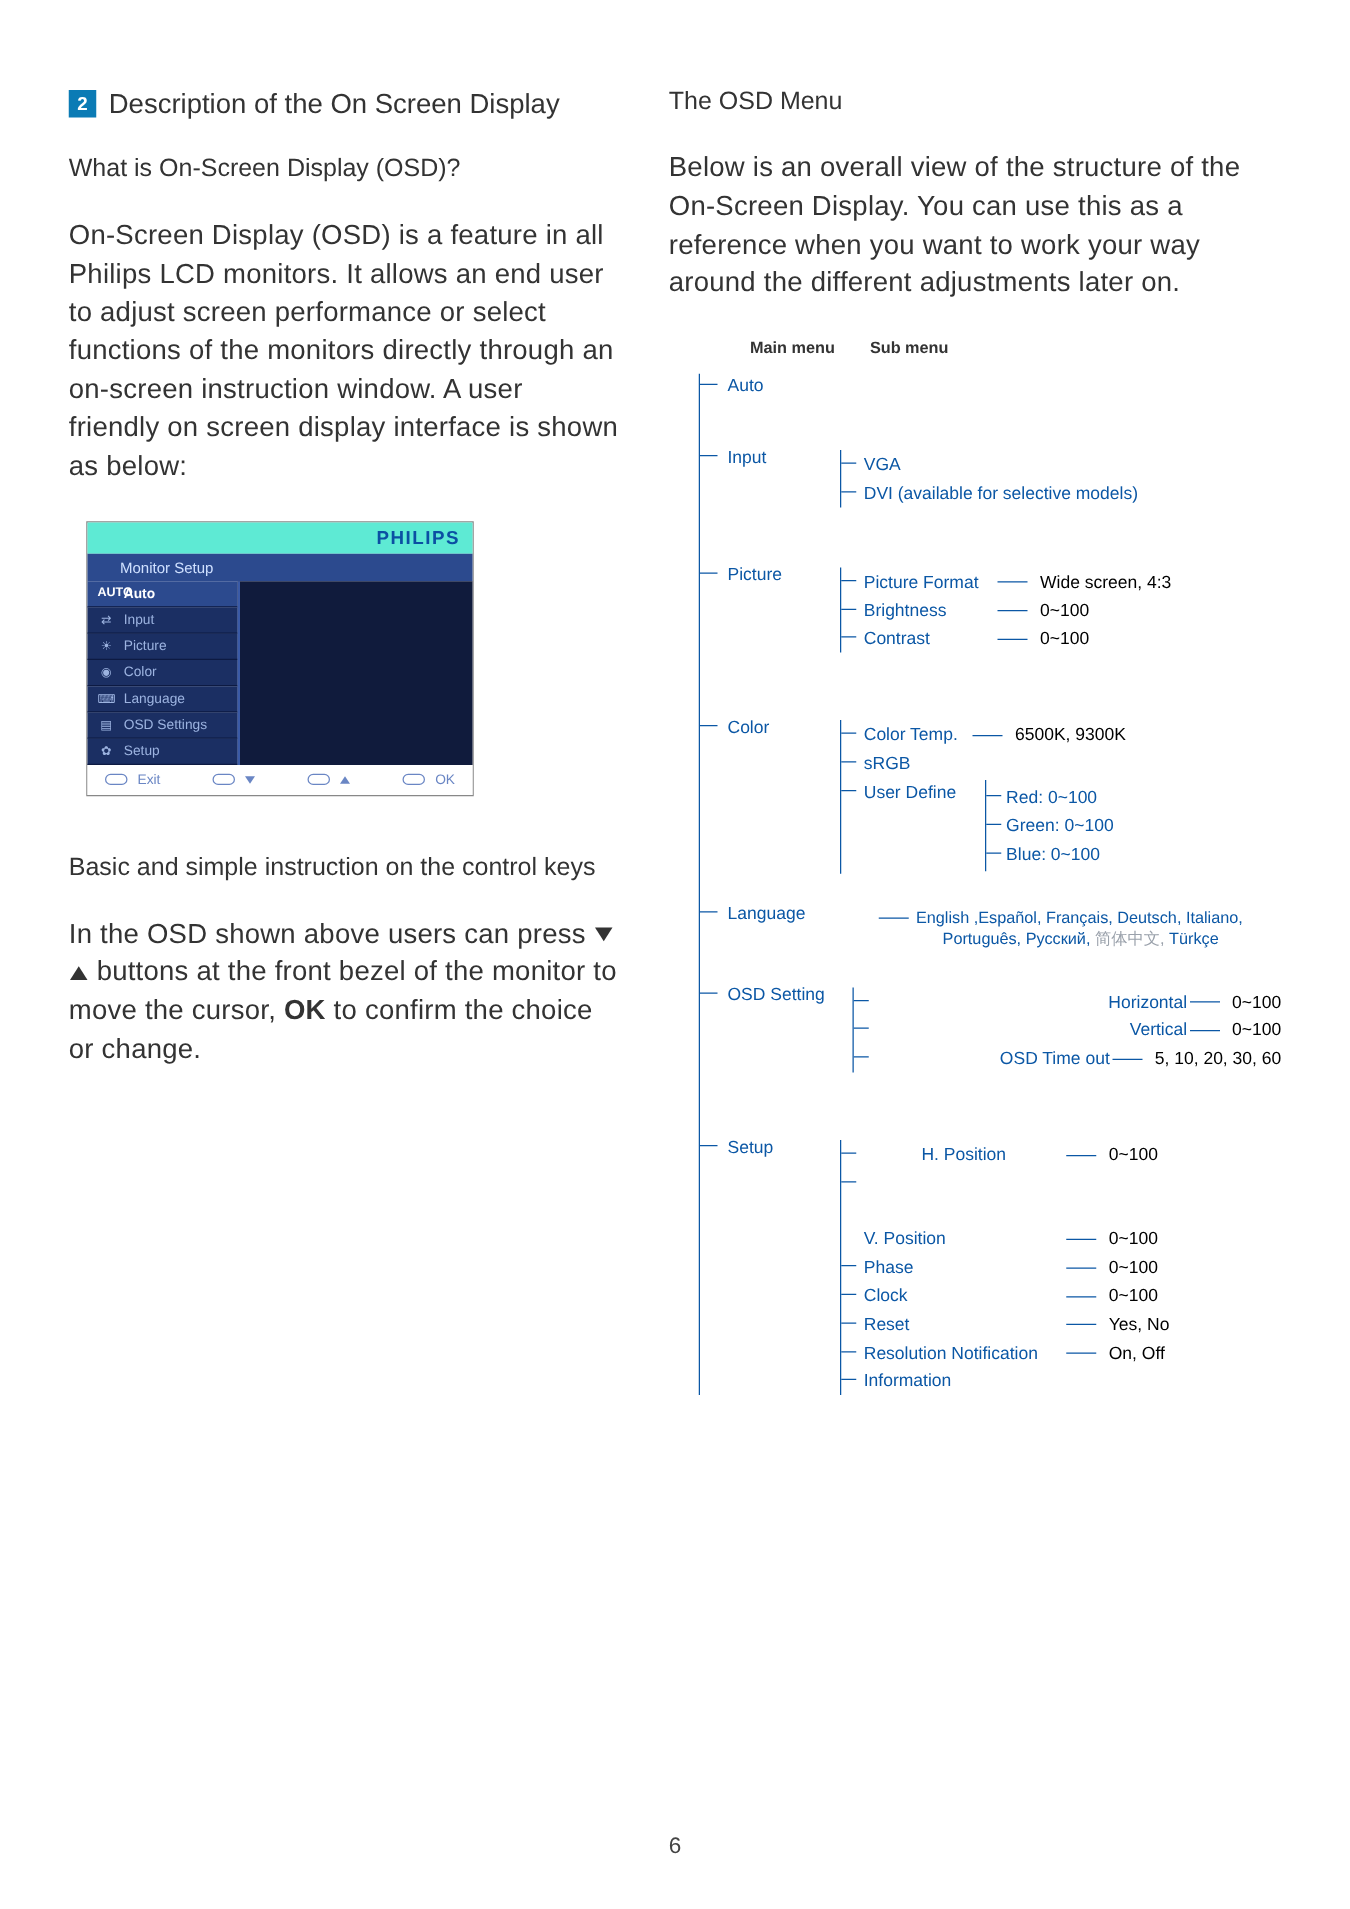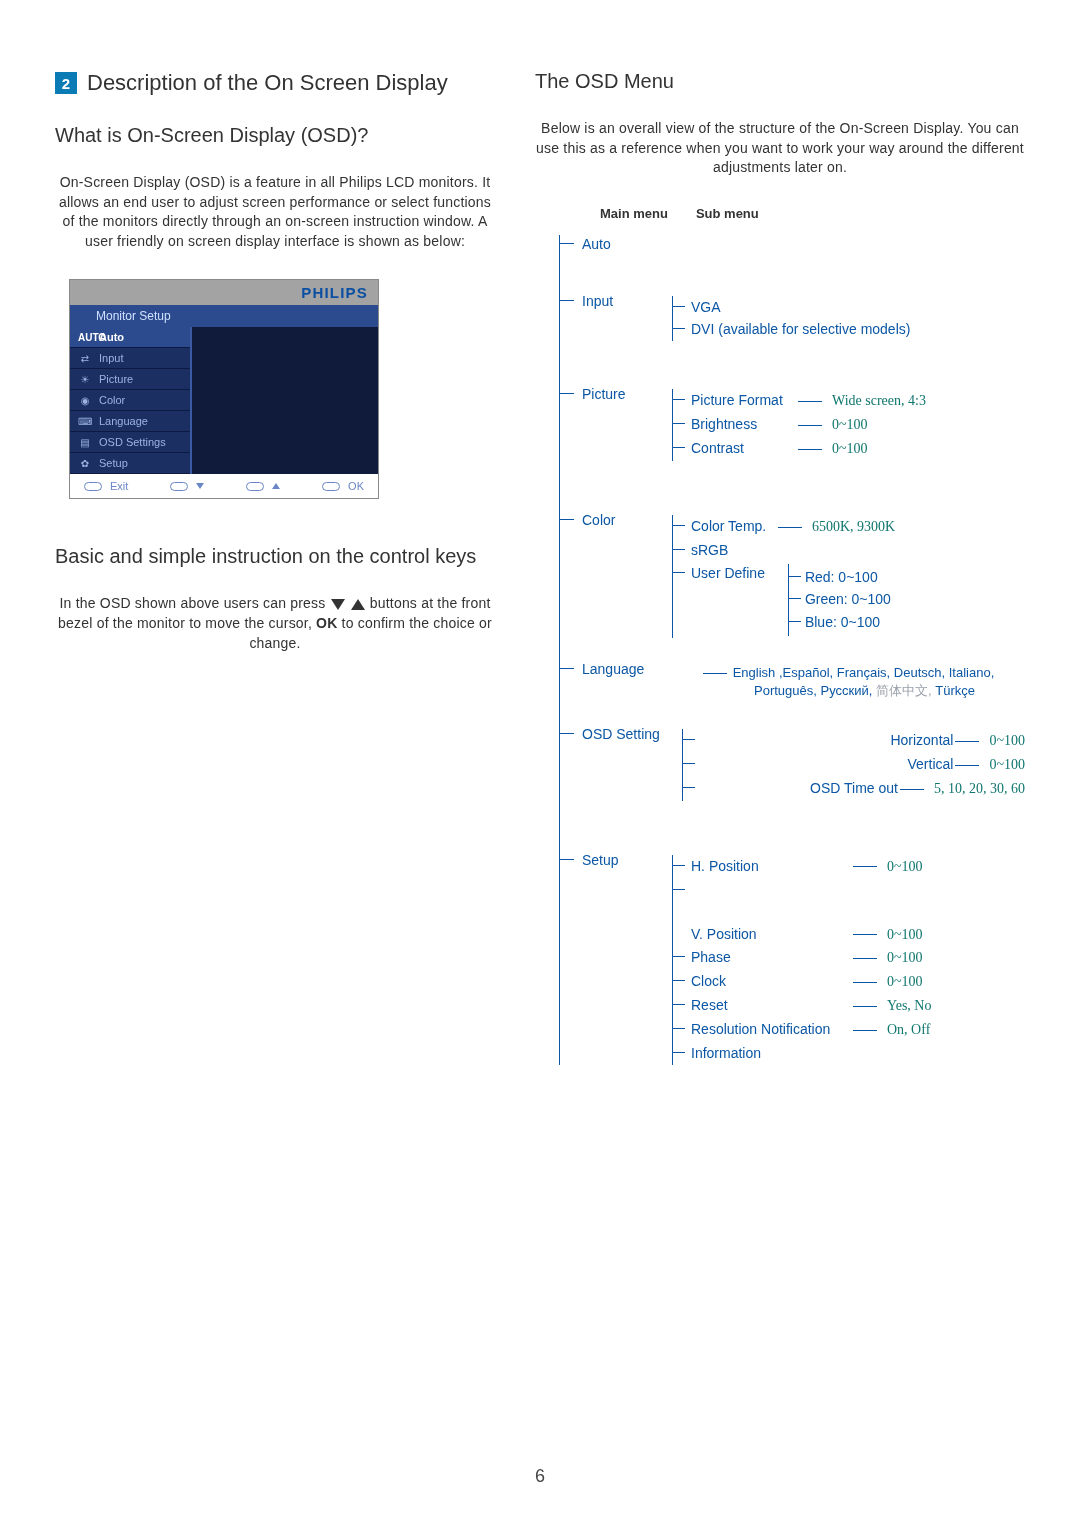--- a/index.html
+++ b/index.html
@@ -34,44 +34,43 @@
     font-weight: 600;
     align-items: center;
     justify-content: center;
   }
   h3.sub {
     font-size: 20px;
     font-weight: 400;
     margin-bottom: 26px;
   }
   p.body {
-    font-size: 14px;
+    font-size: 22px;
     line-height: 1.4;
     margin-bottom: 28px;
     letter-spacing: 0.2px;
-    text-align: center;
   }
   .bold { font-weight: 700; }
   .tri {
     display: inline-block;
     width: 0; height: 0;
     vertical-align: middle;
   }
   .tri-down { border-left: 7px solid transparent; border-right: 7px solid transparent; border-top: 11px solid #333; margin: 0 1px; }
   .tri-up   { border-left: 7px solid transparent; border-right: 7px solid transparent; border-bottom: 11px solid #333; margin: 0 1px; }
 
   
   .osd-box {
     border: 1px solid #888;
     width: 310px;
     margin: 0 0 46px 14px;
     font-family: Arial, sans-serif;
   }
   .osd-top {
-    background: #a3a3a3;
+    background: #5eead4;
     text-align: right;
     padding: 4px 10px;
     font-weight: 700;
     color: #0b4fa3;
     letter-spacing: 1.2px;
     font-size: 15px;
   }
   .osd-title {
     background: #2c4a8e;
     color: #cfe0ff;
@@ -139,21 +138,21 @@
     margin-top: -15px;
     border-left:1.3px solid #0b57a5;
   }
   .tree .sub-item { position:relative; padding-left:18px; padding-top:2px; padding-bottom:2px; }
   .tree .sub-item::before{
     content:"";
     position:absolute;
     left:0; top:10px;
     width:12px; border-top:1.3px solid #0b57a5;
   }
-  .tree .range { color:#0f766e; margin-left:4px;font-family:Liberation Serif, serif; }
+  .tree .range { color:#000000; margin-left:4px; }
   .tree .sub-label { display:inline-block; min-width:105px; }
   .tree .inline-dash { display:inline-block; width:24px; border-top:1.3px solid #0b57a5; vertical-align:middle; margin:0 6px 0 2px; }
   .tree .lang-line { margin-left:90px; margin-top:-15px; font-size:13px;text-align:center; }
   .tree .third {
     margin-left: 8px;
     border-left:1.3px solid #0b57a5;
     display:inline-block;
     vertical-align:top;
     padding:2px 0;
   }
@@ -299,21 +298,21 @@
         <div class="subgroup" style="margin-left:100px;text-align:right;">
           <div class="sub-item"><span class="sub-label">Horizontal</span><span class="inline-dash"></span><span class="range">0~100</span></div>
           <div class="sub-item"><span class="sub-label">Vertical</span><span class="inline-dash"></span><span class="range">0~100</span></div>
           <div class="sub-item"><span class="sub-label">OSD Time out</span><span class="inline-dash"></span><span class="range">5, 10, 20, 30, 60</span></div>
         </div>
       </div>
 
       <div class="main-item" style="margin-top:50px;">
         <span class="main-lbl">Setup</span>
         <div class="subgroup">
-          <div class="sub-item"><span class="sub-label" style="min-width:160px;">H. Position</span><span class="inline-dash"></span><span class="range">0~100</span></div>
+          <div class="sub-item"><span class="sub-label" style="min-width:160px;text-align:center;">H. Position</span><span class="inline-dash"></span><span class="range">0~100</span></div>
           <div class="sub-item"><span class="sub-label" style="min-width:160px;margin-top:44px;">V. Position</span><span class="inline-dash"></span><span class="range">0~100</span></div>
           <div class="sub-item"><span class="sub-label" style="min-width:160px;">Phase</span><span class="inline-dash"></span><span class="range">0~100</span></div>
           <div class="sub-item"><span class="sub-label" style="min-width:160px;">Clock</span><span class="inline-dash"></span><span class="range">0~100</span></div>
           <div class="sub-item"><span class="sub-label" style="min-width:160px;">Reset</span><span class="inline-dash"></span><span class="range">Yes, No</span></div>
           <div class="sub-item"><span class="sub-label" style="min-width:160px;">Resolution Notification</span><span class="inline-dash"></span><span class="range">On, Off</span></div>
           <div class="sub-item"><span class="sub-label">Information</span></div>
         </div>
       </div>
       </div>
     </div>

